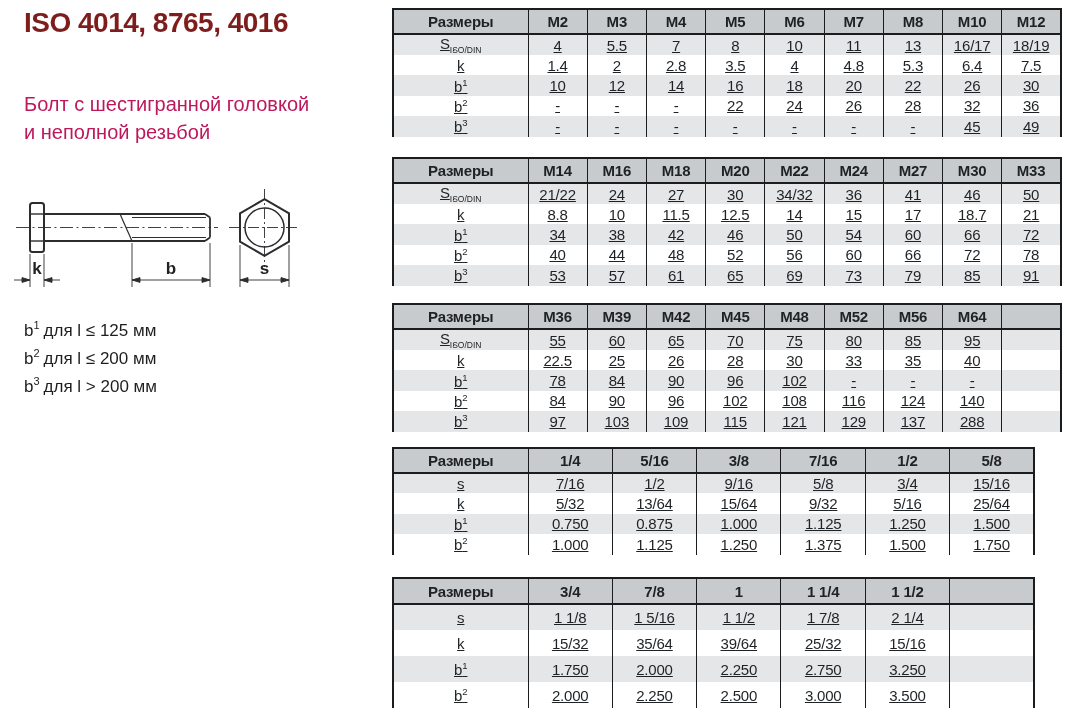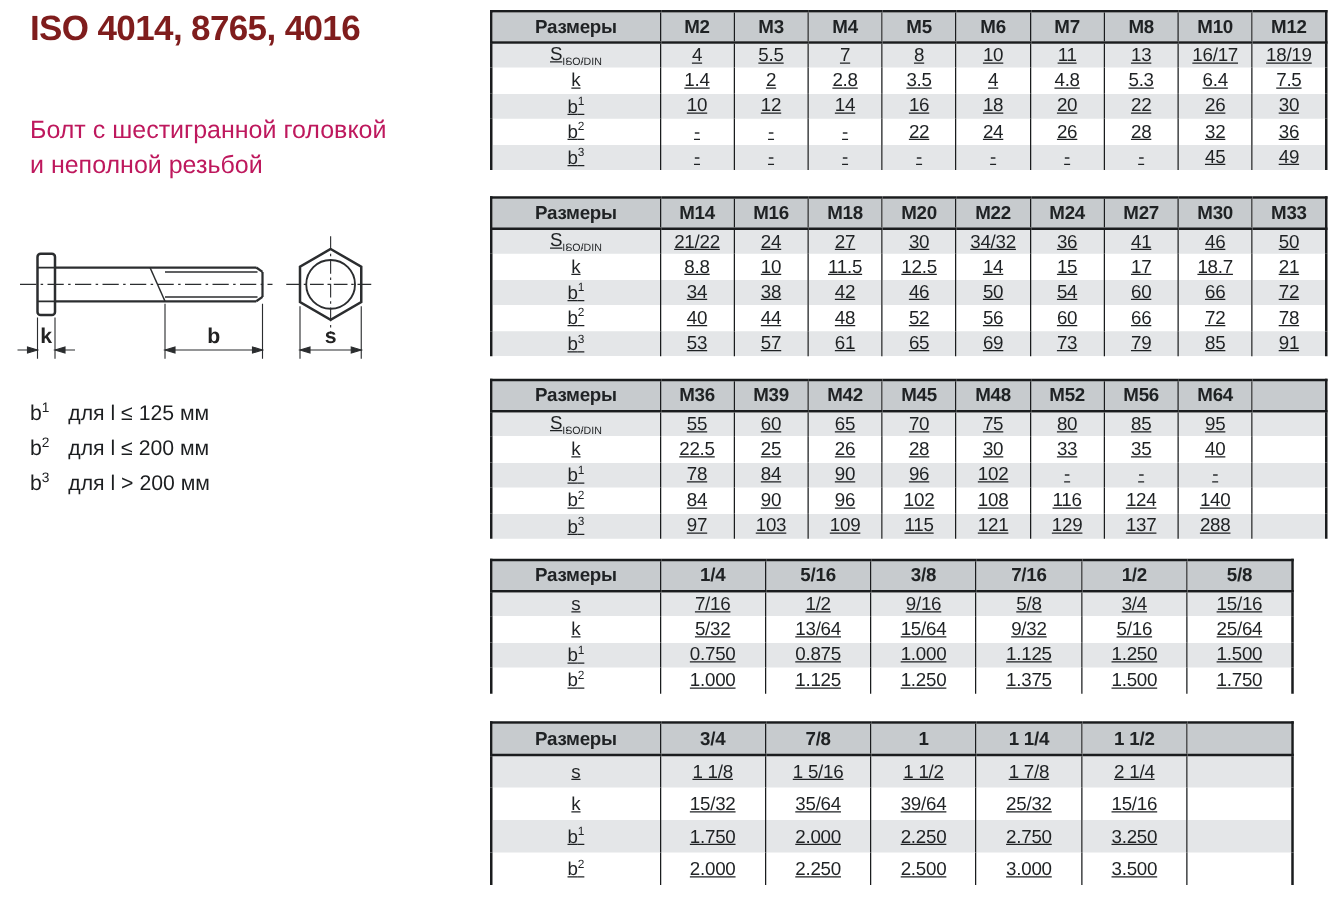--- a/index.html
+++ b/index.html
@@ -11,21 +11,21 @@
   *{margin:0;padding:0;box-sizing:border-box;}
   html,body{background:#fff;}
   body{font-family:"Liberation Sans","DejaVu Sans",sans-serif;color:var(--text);}
   .page{position:relative;width:1067px;height:720px;background:#fff;overflow:hidden;}
 
   
   .title{position:absolute;left:24px;top:4px;font-size:28px;font-weight:700;line-height:37px;letter-spacing:-0.5px;color:#7f1d1d;}
   .subtitle{position:absolute;left:24px;top:90px;font-size:20px;line-height:28px;color:#be185d;}
   .notes{position:absolute;left:24px;top:317px;font-size:17px;line-height:28px;color:#1c1e20;}
   .note sup{font-size:11px;line-height:0;}
-  .note .nt{margin-left:15px;}
+  .note .nt{margin-left:4px;}
 
   .drawing{position:absolute;left:2px;top:183px;width:334px;height:132px;}
 
   
   .tbl{position:absolute;padding-left:20px;}
   table.dim-table{border-collapse:collapse;table-layout:fixed;width:100%;}
   .dim-table th,.dim-table td{
     border-left:1.4px solid var(--border);
     text-align:center;vertical-align:middle;
     font-size:15px;letter-spacing:-0.2px;

